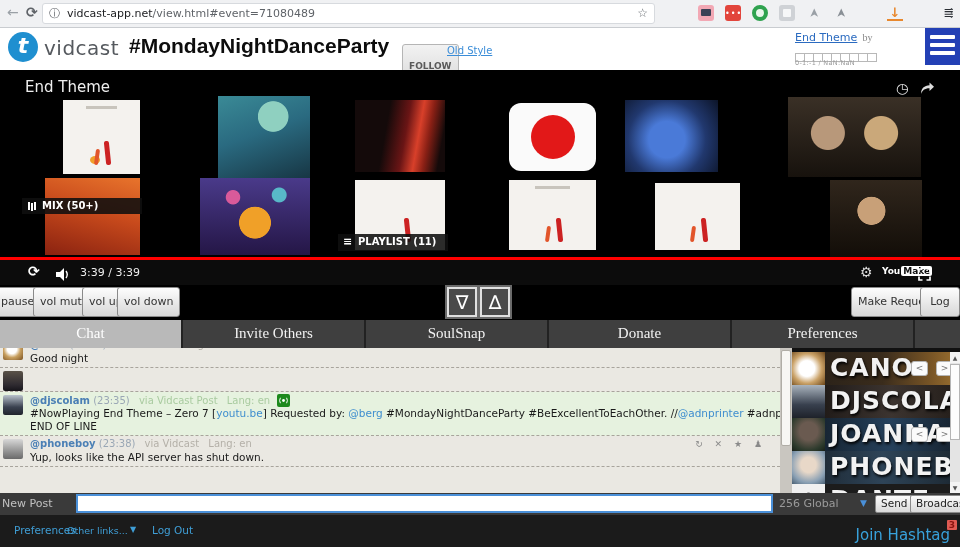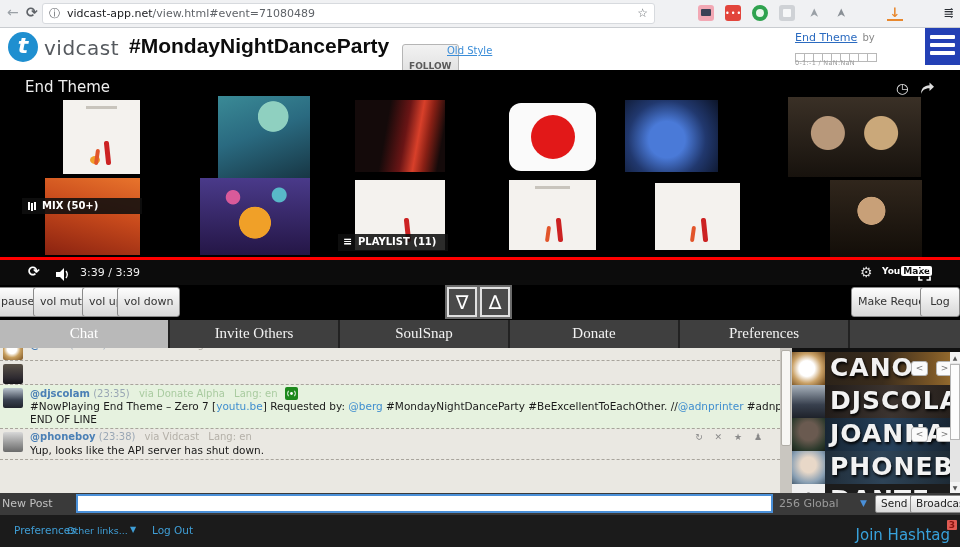--- a/index.html
+++ b/index.html
@@ -35,21 +35,21 @@
 
   
   .apphdr { position:absolute; top:28px; left:0; width:960px; height:42px; background:#fff; }
   .logo { position:absolute; left:8px; top:4px; width:30px; height:30px; background:#1f8fd0; border-radius:50%; color:#fff; font-size:22px; font-weight:bold; font-style:italic; text-align:center; line-height:28px; }
   .brand { position:absolute; left:44px; top:8px; font-size:20px; color:#55595e; letter-spacing:.5px; }
   .evt-title { position:absolute; left:115px; top:6px; font-family:"Liberation Sans",sans-serif; font-size:21px; font-weight:bold; color:#0d0d0d;padding-left:14px; }
   .follow-btn { position:absolute; left:402px; top:16px; font-size:9px; font-weight:bold; color:#5a5a5a; background:linear-gradient(#f2f2f2,#d8d8d8); border:1px solid #b5b5b5; border-radius:3px; padding:16px 6px; cursor:pointer; }
   .oldstyle { position:absolute; left:447px; top:17px; font-size:10px; color:#3b8dd8; text-decoration:underline; cursor:pointer; }
   .np-box { position:absolute; left:795px; top:-2px; width:125px; }
   .np-link { font-size:11px; color:#2b6bc0; text-decoration:underline; cursor:pointer; }
-  .np-by { font-size:10px; color:#888; }
+  .np-by { font-size:10px; color:#888;font-family:Liberation Serif, serif; }
   .seg-row { margin-top:2px; height:10px; }
   .seg { display:inline-block; width:10px; height:9px; background:#fff; border:1px solid #b8b8b8; margin-right:-1px; }
   .np-nan { margin-top:2px; font-size:6.5px; color:#9a9a9a; letter-spacing:.3px; }
   .hamb { position:absolute; left:925px; top:0; width:35px; height:37px; background:#2340b5; cursor:pointer; padding:7px 5px; }
   .hamb i { display:block; height:4px; background:#fff; border-radius:1px; margin-bottom:4px; }
 
   
   .video { position:absolute; top:70px; left:0; width:960px; height:187px; background:#000; overflow:hidden; }
   .vid-title { position:absolute; left:25px; top:8px; font-size:15px; color:#eee; }
   .vid-clock { position:absolute; left:896px; top:10px; font-size:14px; color:#ddd; cursor:pointer; }
@@ -93,21 +93,21 @@
   
   .cmdrow { position:absolute; top:285px; left:0; width:960px; height:35px; background:#000; }
   .gbtn { position:absolute; top:2px; height:30px; background:linear-gradient(#fdfdfd,#d7d7d7); border:1px solid #8a8a8a; border-radius:3px; font-size:11px; color:#333; text-align:center; cursor:pointer; font-family:"DejaVu Sans",sans-serif; line-height:28px; padding:0 6px; }
   .btn-pause { left:-6px; } .btn-mute { left:33px; } .btn-vup { left:82px; } .btn-vdown { left:117px; }
   .btn-req { left:851px; } .btn-logout { left:920px; }
   .vote { position:absolute; top:2px; width:30px; height:30px; background:#4a4a4a; border:2px solid #e0e0e0; box-shadow:0 0 0 2px #6a6a6a; color:#fff; font-size:19px; line-height:26px; text-align:center; cursor:pointer; }
   .vote-down { left:447px; } .vote-up { left:480px; }
 
   
   .tabbar { position:absolute; top:320px; left:0; width:960px; height:28px; background:#2c2c2c; display:flex; }
-  .tab { width:170px; background:#3f3f3f; border-right:2px solid #222; color:#f2f2f2; font-family:"Liberation Serif",serif; font-size:15px; text-align:center; line-height:27px; cursor:pointer; }
+  .tab { width:183px; background:#3f3f3f; border-right:2px solid #222; color:#f2f2f2; font-family:"Liberation Serif",serif; font-size:15px; text-align:center; line-height:27px; cursor:pointer; }
   .tab.active { background:#b9b9b9; color:#fff; }
   .tab-fill { flex:1; background:#3f3f3f; }
 
   
   .main { position:absolute; top:348px; left:0; width:960px; height:145px; background:#000; }
   .chat { position:absolute; left:0; top:0; width:780px; height:145px; background:#eae8e2; overflow:hidden; }
   .chat-inner { position:relative; top:-11px; }
   .msg { position:relative; border-bottom:1px dashed #a8a49c; padding:2px 4px 3px 30px; min-height:24px; }
   .msg.hl { background:#e6f2df; }
   .avatar { position:absolute; left:3px; top:3px; width:20px; height:20px; border-radius:2px; cursor:pointer; }
@@ -308,32 +308,33 @@
     <div class="chat-inner">
 
       <div class="msg">
         <span class="avatar av-cano"></span>
         <div class="mhdr">
           <span class="uname">@cano</span>
           <span class="mtime">(23:34)</span>
           <span class="mvia">via Vidcast</span>
           <span class="mlang">Lang: en</span>
         </div>
+        <div class="mtext">Good night</div>
       </div>
 
       <div class="msg">
         <span class="avatar av-joanna"></span>
       </div>
 
       <div class="msg hl">
         <span class="avatar av-djscolam"></span>
         <div class="mhdr">
           <span class="uname">@djscolam</span>
           <span class="mtime">(23:35)</span>
-          <span class="mvia">via Donate Alpha</span>
+          <span class="mvia">via Vidcast Post</span>
           <span class="mlang">Lang: en</span>
           <span class="bc-ic">
             <svg width="13" height="13" viewBox="0 0 13 13">
                 <rect width="13" height="13" rx="2" fill="#1d8a1d"></rect>
                 <circle cx="6.5" cy="6.5" r="1.4" fill="#fff"></circle>
                 <path d="M3.4 3.8 Q1.8 6.5 3.4 9.2 M9.6 3.8 Q11.2 6.5 9.6 9.2" stroke="#fff" stroke-width="1" fill="none"></path>
               </svg>
           </span>
         </div>
         <div class="mtext"><span>#NowPlaying End Theme – Zero 7 [</span><span class="mlink">youtu.be</span><span>] Requested by: </span><span class="mlink">@berg</span><span> #MondayNightDanceParty #BeExcellentToEachOther. //</span><span class="mlink">@adnprinter</span><span> #adnprinter</span></div>

